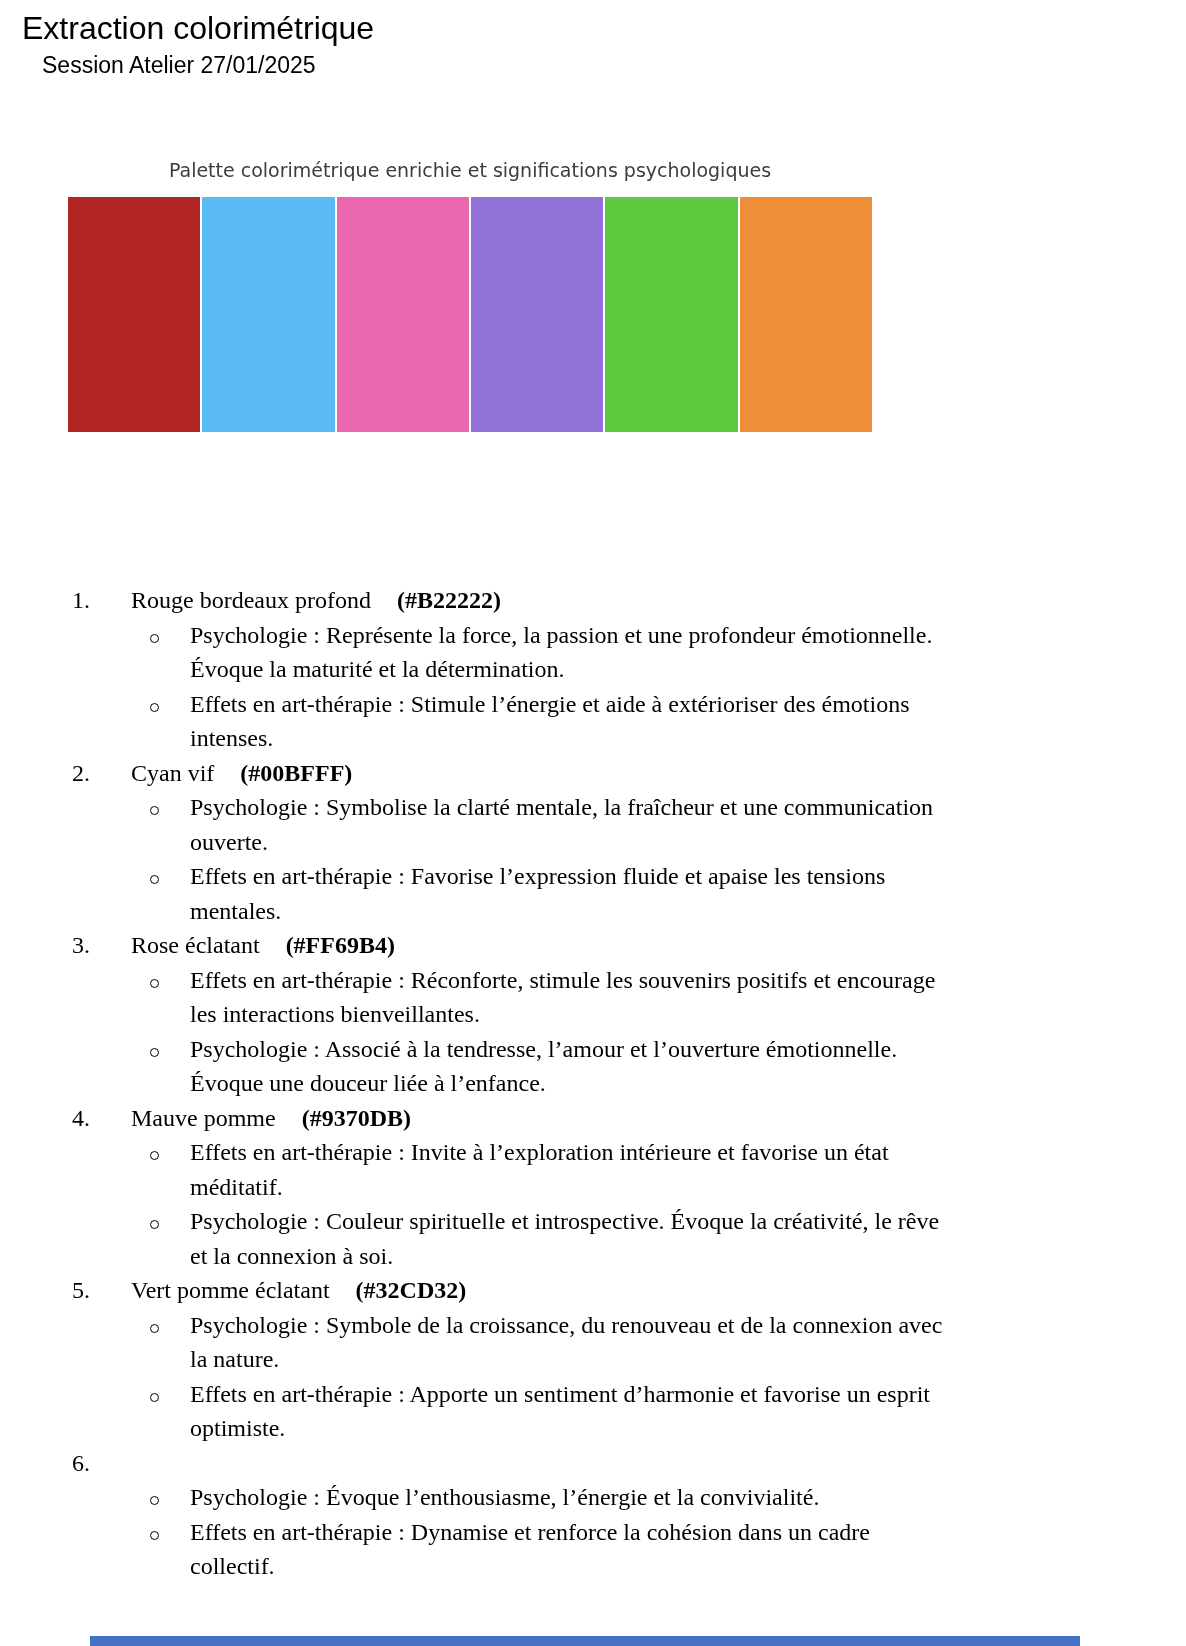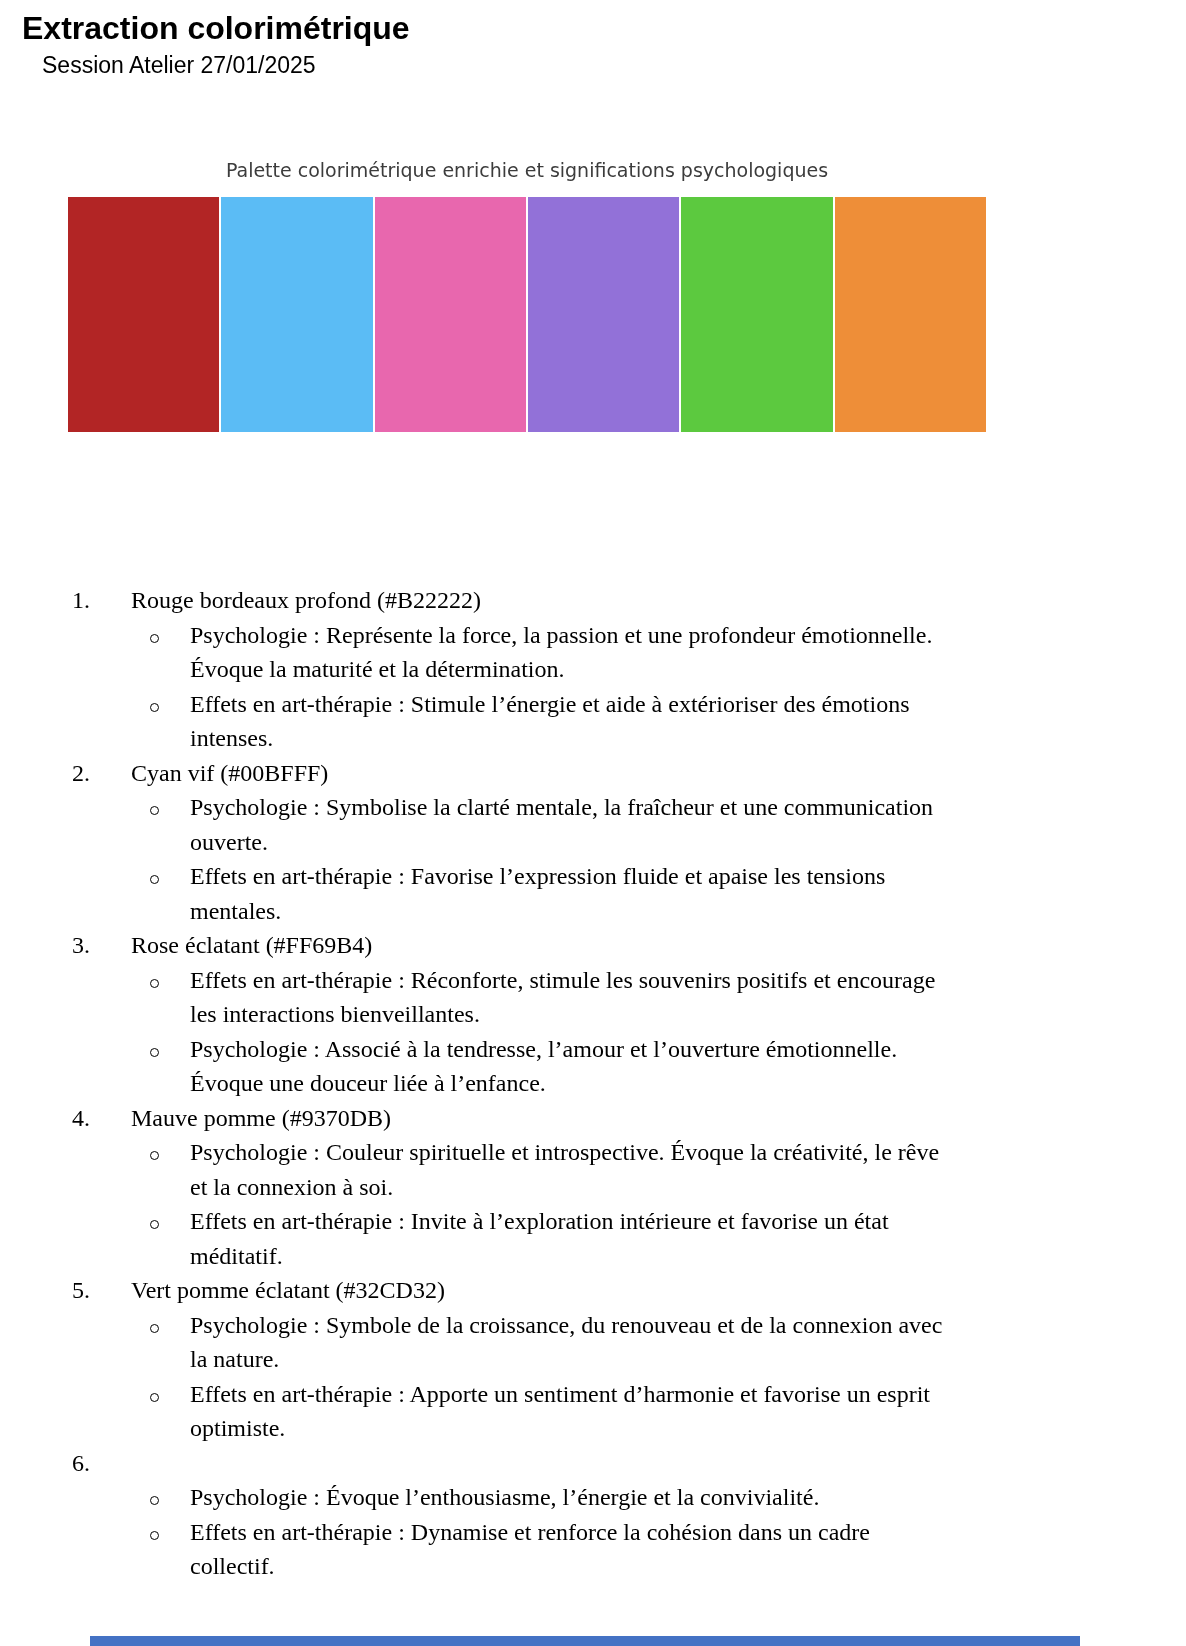--- a/index.html
+++ b/index.html
@@ -7,42 +7,42 @@
     width:1186px;height:1646px;
     background:#ffffff;
     position:relative;
     font-family:"Liberation Serif", serif;
     color:#000;
     overflow:hidden;
   }
   .header{position:absolute;left:22px;top:8px;}
   .doc-title{
     font-family:"Liberation Sans", sans-serif;
-    font-weight:bold;font-size:32px;line-height:40px;margin:0;color:#000;
+    font-weight:normal;font-size:32px;line-height:40px;margin:0;color:#000;
   }
   .doc-subtitle{
     font-family:"Liberation Sans", sans-serif;
     font-size:23px;line-height:28px;margin-top:3px;color:#000;margin-left:20px;
   }
-  .figure{position:absolute;left:68px;top:158px;width:918px;}
+  .figure{position:absolute;left:68px;top:158px;width:804px;}
   .fig-title{
     font-family:"DejaVu Sans", sans-serif;
     font-size:19px;line-height:24px;color:#3c3c3c;
     text-align:center;margin:0 0 15px 0;
   }
   .swatches{display:flex;gap:2px;height:235px;}
   .swatch{flex:1 1 0;}
   .color-list{
     position:absolute;left:64px;top:583px;width:1065px;
     font-size:24px;line-height:34.5px;
   }
   .item-header{display:flex;white-space:nowrap;}
   .num{width:67px;box-sizing:border-box;padding-left:8px;flex:none;}
   .iname{font-weight:normal;}
-  .ihex{font-weight:normal;}
+  .ihex{font-weight:bold;margin-left:20px;}
   .bullet{display:flex;padding-left:86px;white-space:nowrap;}
   .bmark{width:40px;flex:none;}
   .bcircle{
     display:block;width:7px;height:7px;
     border:1.6px solid #000;border-radius:50%;
     margin-top:16px;
   }
   .btext{flex:none;}
   .blabel{font-weight:normal;}
   .bottom-bar{
@@ -119,27 +119,27 @@
       <span class="btext"><span class="blabel">Psychologie</span> : Associé à la tendresse, l’amour et l’ouverture émotionnelle.<br>Évoque une douceur liée à l’enfance.</span>
     </div>
     <div class="item-header">
       <span class="num">4.</span>
       <span><span class="iname">Mauve pomme</span><span class="ihex"> (#9370DB)</span></span>
     </div>
     <div class="bullet">
       <span class="bmark">
         <span class="bcircle"></span>
       </span>
-      <span class="btext"><span class="blabel">Psychologie</span> : Couleur spirituelle et introspective. Évoque la créativité, le rêve<br>et la connexion à soi.</span>
+      <span class="btext"><span class="blabel">Effets en art-thérapie</span> : Invite à l’exploration intérieure et favorise un état<br>méditatif.</span>
     </div>
     <div class="bullet">
       <span class="bmark">
         <span class="bcircle"></span>
       </span>
-      <span class="btext"><span class="blabel">Effets en art-thérapie</span> : Invite à l’exploration intérieure et favorise un état<br>méditatif.</span>
+      <span class="btext"><span class="blabel">Psychologie</span> : Couleur spirituelle et introspective. Évoque la créativité, le rêve<br>et la connexion à soi.</span>
     </div>
     <div class="item-header">
       <span class="num">5.</span>
       <span><span class="iname">Vert pomme éclatant</span><span class="ihex"> (#32CD32)</span></span>
     </div>
     <div class="bullet">
       <span class="bmark">
         <span class="bcircle"></span>
       </span>
       <span class="btext"><span class="blabel">Psychologie</span> : Symbole de la croissance, du renouveau et de la connexion avec<br>la nature.</span>

